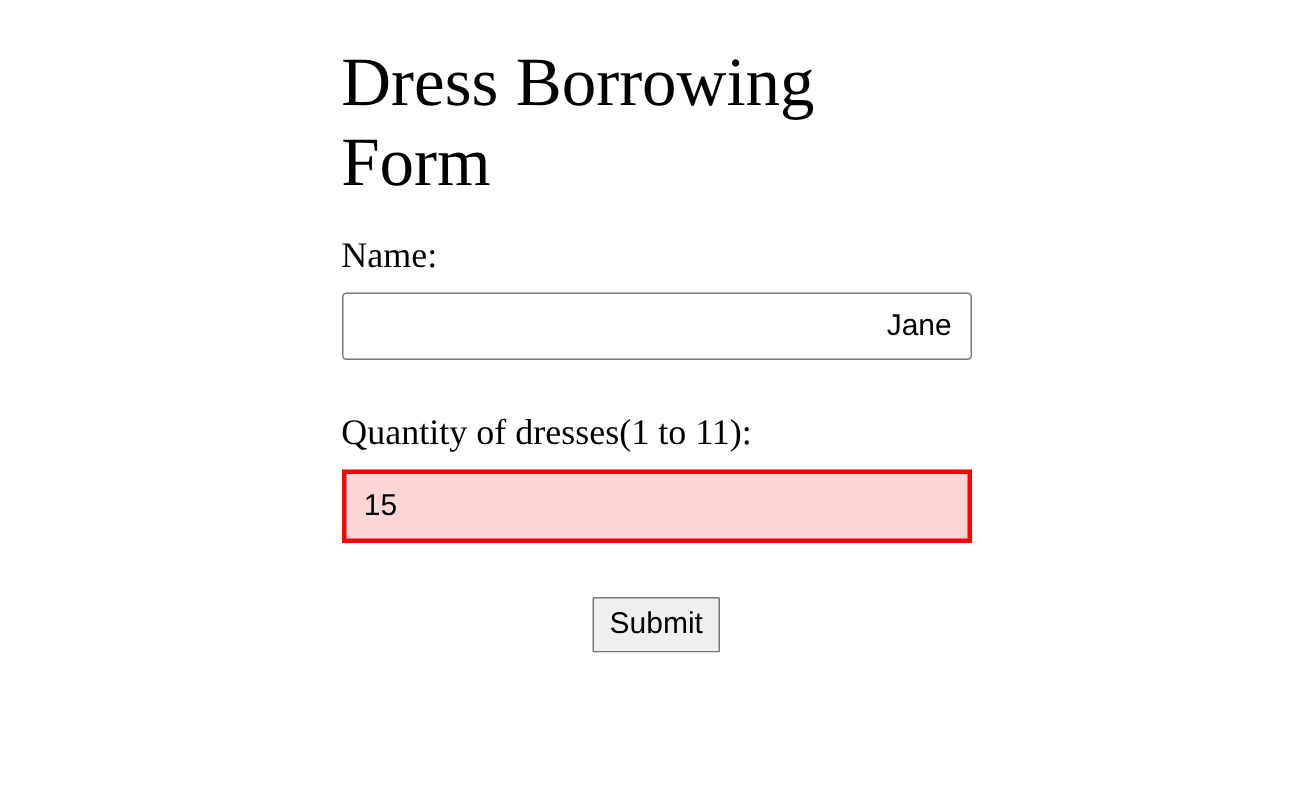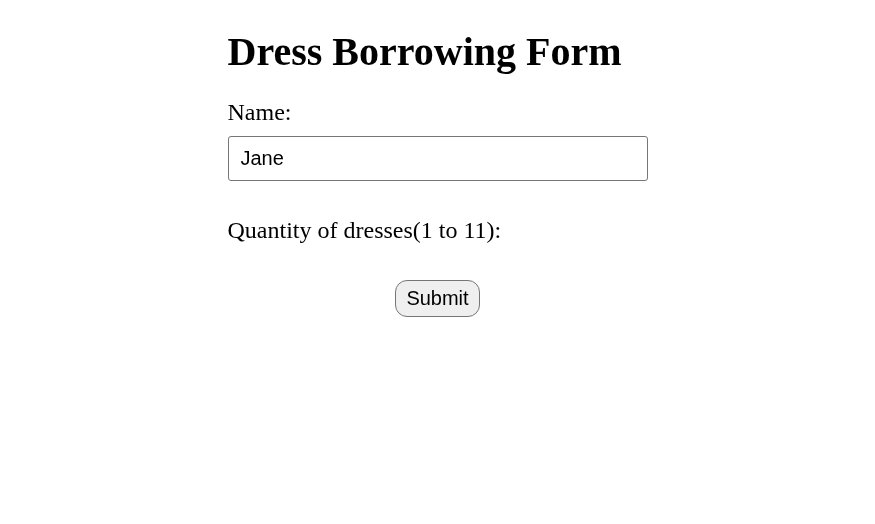--- a/index.html
+++ b/index.html
@@ -10,77 +10,79 @@
       padding: 0;
       font-family: "Times New Roman", Times, serif;
       background: #ffffff;
     }
     .container {
       width: 420px;
       margin: 28px auto 0 auto;
       padding: 0;
     }
     h1 {
-      font-size: 40px;
-      font-weight: bold;
+      font-size: 46px;
+      font-weight: normal;
       margin: 0 0 24px 0;
     }
     .field-group {
       margin-bottom: 36px;
     }
     .field-label {
       font-size: 24px;
       margin-bottom: 10px;
       display: block;
     }
     .text-input {
       width: 100%;
       font-size: 20px;
       font-family: Arial, Helvetica, sans-serif;
       padding: 10px 12px;
       border: 1px solid #767676;
       border-radius: 3px;
       background: #ffffff;
+      text-align: right;
     }
     .number-input {
       width: 100%;
       font-size: 20px;
       font-family: Arial, Helvetica, sans-serif;
       padding: 10px 12px;
       border: 3px solid #ff0000;
       background: #ffd6d6;
       border-radius: 0;
     }
     .submit-wrap {
       text-align: center;
       margin-top: 36px;
     }
     .submit-btn {
       font-size: 20px;
       font-family: Arial, Helvetica, sans-serif;
       padding: 6px 10px;
       background: #efefef;
       border: 1px solid #767676;
-      border-radius: 12px;
+      border-radius: 1px;
       cursor: pointer;
     }
   </style>
 </head>
 <body>
 
 <div class="container">
   <h1>Dress Borrowing Form</h1>
 
   <form>
     <div class="field-group">
       <label class="field-label">Name:</label>
       <input type="text" class="text-input" value="Jane" style="">
     </div>
 
     <div class="field-group">
       <label class="field-label">Quantity of dresses(1 to 11):</label>
+      <input type="number" class="number-input" value="15" style="">
     </div>
 
     <div class="submit-wrap">
       <button type="submit" class="submit-btn">Submit</button>
     </div>
   </form>
 </div>
 
 </body></html>

